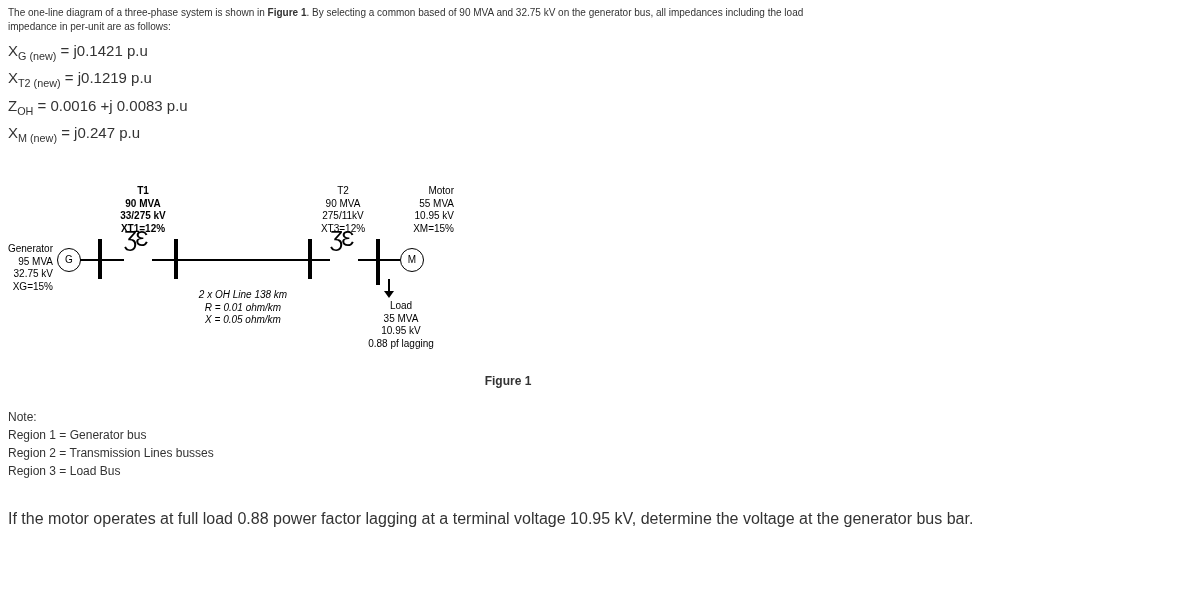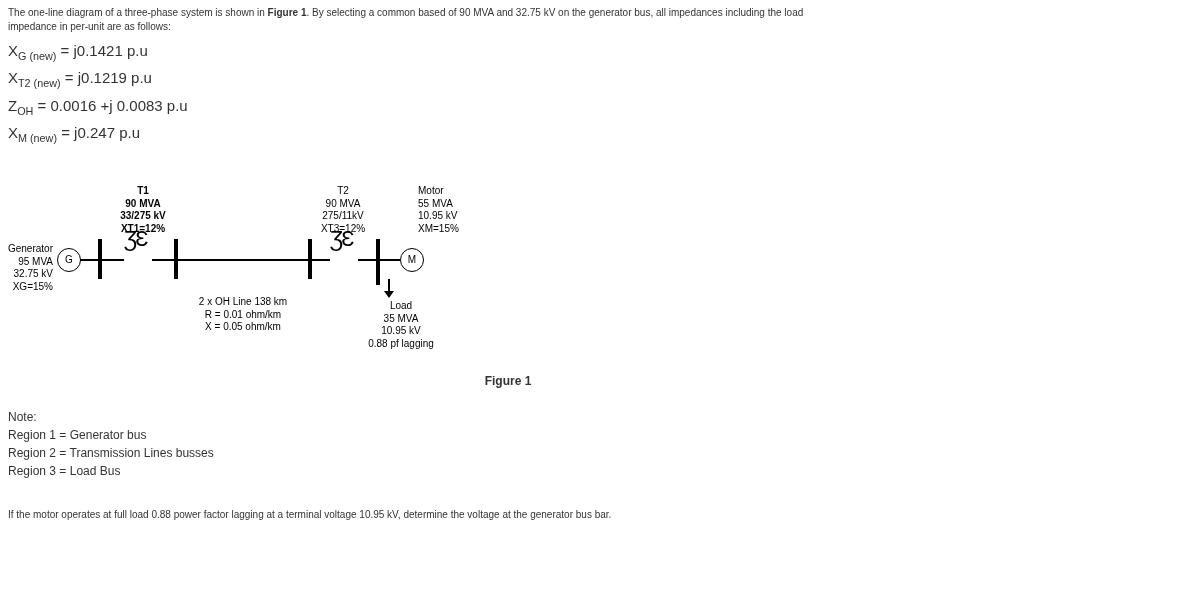--- a/index.html
+++ b/index.html
@@ -83,21 +83,21 @@
     font-size: 12px;
     margin: 8px 0 18px 260px;
     width: 480px;
   }
   .note {
     font-size: 12px;
     line-height: 1.5;
     margin-bottom: 28px;
   }
   .question {
-    font-size: 10px;
+    font-size: 16px;
   }
 </style>
 </head>
 <body>
 
 <div class="intro">
   <span>The one-line diagram of a three-phase system is shown in </span><b>Figure 1</b><span>. By selecting a common based of 90 MVA and 32.75 kV on the generator bus, all impedances including the load</span><br>
   <span>impedance in per-unit are as follows:</span>
 </div>
 
@@ -128,21 +128,21 @@
       <span>90 MVA</span><br>
       <span>33/275 kV</span><br>
       <span>XT1=12%</span>
     </div>
     <div class="wire" style="left:94px; top:94px; width:22px;"></div>
     <div class="xfmr" style="left:116px;">ƷԐ</div>
     <div class="wire" style="left:144px; top:94px; width:22px;"></div>
     <div class="bus" style="left:166px; top:74px; height:40px;"></div>
 
     <div class="wire" style="left:170px; top:94px; width:130px;"></div>
-    <div class="lbl" style="left:175px; top:131px; width:120px;">
+    <div class="lbl" style="left:175px; top:124px; width:120px;font-style:italic;">
       <span>2 x OH Line 138 km</span><br>
       <span>R = 0.01 ohm/km</span><br>
       <span>X = 0.05 ohm/km</span>
     </div>
     <div class="bus" style="left:300px; top:74px; height:40px;"></div>
 
     <div class="lbl" style="left:300px; top:20px; width:70px;">
       <span>T2</span><br>
       <span>90 MVA</span><br>
       <span>275/11kV</span><br>
@@ -150,21 +150,21 @@
     </div>
     <div class="wire" style="left:304px; top:94px; width:18px;"></div>
     <div class="xfmr" style="left:322px;">ƷԐ</div>
     <div class="wire" style="left:350px; top:94px; width:18px;"></div>
     <div class="bus" style="left:368px; top:74px; height:46px;"></div>
 
     <div class="wire" style="left:372px; top:94px; width:20px;"></div>
     <div class="circ" style="left:392px; top:83px;">
         <span>M</span>
       </div>
-    <div class="lbl left" style="left:410px; top:20px; width:70px;">
+    <div class="lbl left" style="left:376px; top:20px; width:70px;text-align:right;">
       <span>Motor</span><br>
       <span>55 MVA</span><br>
       <span>10.95 kV</span><br>
       <span>XM=15%</span>
     </div>
 
     <div class="lbl" style="left:348px; top:135px; width:90px;">
       <span>Load</span><br>
       <span>35 MVA</span><br>
       <span>10.95 kV</span><br>

